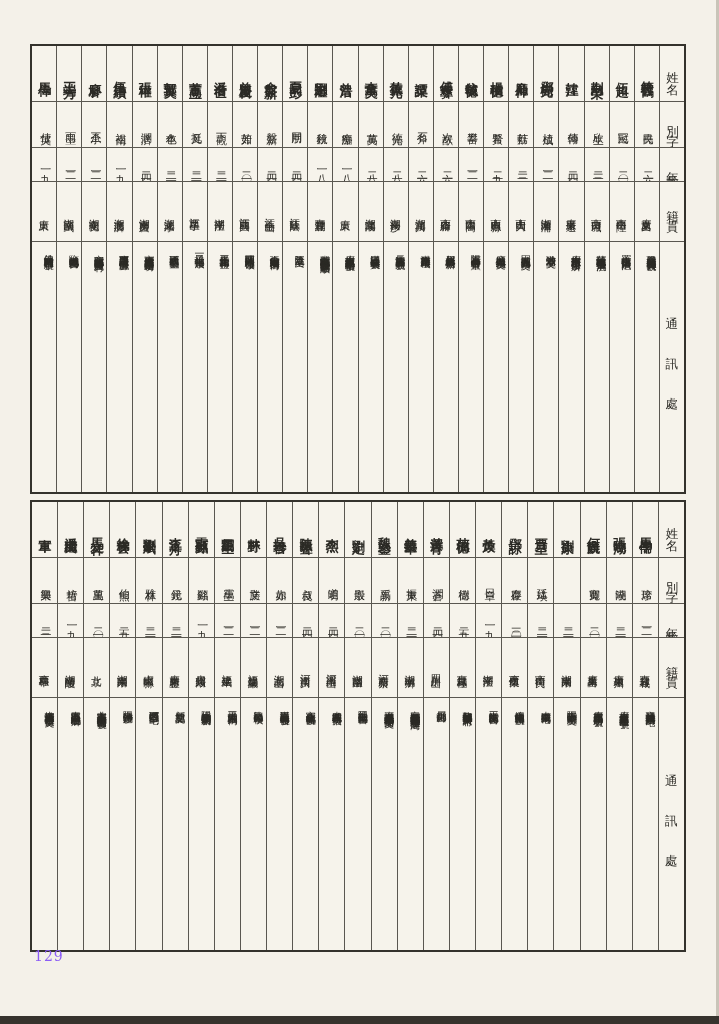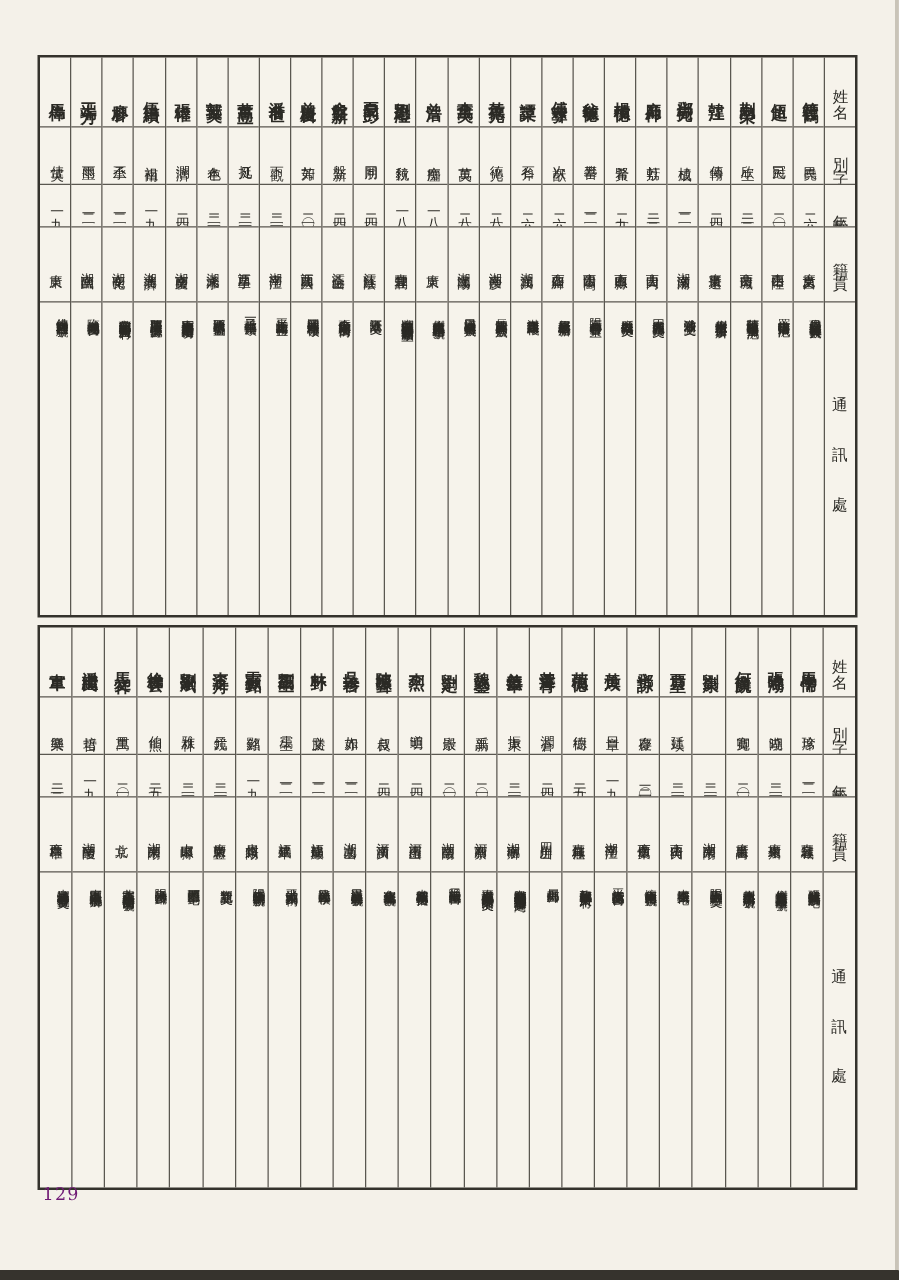--- a/index.html
+++ b/index.html
@@ -44,21 +44,21 @@
   .cell.address{flex:1;border-bottom:none;font-size:10px;line-height:1.25;letter-spacing:0.5px;align-items:flex-start;justify-content:flex-start;padding:5px 2px;}
   .header-col .cell{font-weight:normal;}
   .header-col .hdr{font-size:12.5px;}
   .header-col .cell.name{letter-spacing:0.9em;font-weight:normal;}
   .header-col .cell.zi{letter-spacing:0.7em;}
   .header-col .cell.age{letter-spacing:0.3em;}
   .header-col .cell.native{letter-spacing:0.9em;}
   .header-col .cell.address{letter-spacing:3.2em;align-items:center;justify-content:center;font-size:12.5px;}
   .page-number{
     position:absolute;left:34px;bottom:60px;
-    font-size:14px;color:#701a75;letter-spacing:1px;
+    font-size:14px;color:#8b5cf6;letter-spacing:1px;
   }
   .scan-edge-bottom{
     position:absolute;left:0;right:0;bottom:0;height:8px;
     background:#36332d;
   }
   .scan-edge-right{
     position:absolute;top:0;bottom:0;right:0;width:3px;
     background:#c9c4b8;
   }
 </style>

